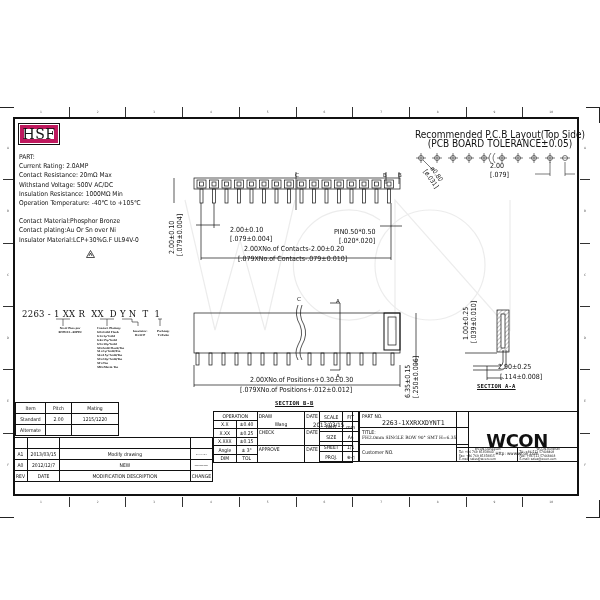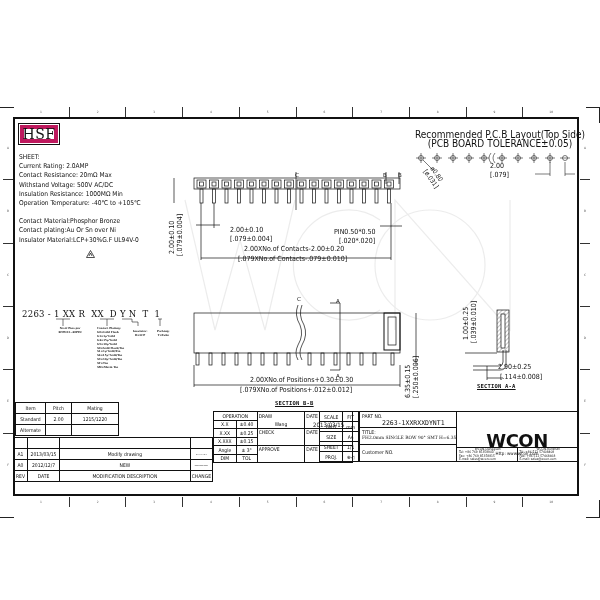--- a/index.html
+++ b/index.html
@@ -101,21 +101,21 @@
       <circle cx="250" cy="75" r="55"></circle>
       <path d="M215 140 L215 10 L330 140 L330 10"></path>
     </g>
   </svg>
 
   <div class="hsf">
     <div class="hsf-inner">HSF</div>
   </div>
 
   <div class="notes">
-    <div>SHEET:</div>
+    <div>PART:</div>
     <div>Current Rating: 2.0AMP</div>
     <div>Contact Resistance: 20mΩ Max</div>
     <div>Withstand Voltage: 500V AC/DC</div>
     <div>Insulation Resistance: 1000MΩ Min</div>
     <div>Operation Temperature: -40℃ to +105℃</div>
     <div class="gap"></div>
     <div>Contact Material:Phosphor Bronze</div>
     <div>Contact plating:Au Or Sn over Ni</div>
     <div>Insulator Material:LCP+30%G.F UL94V-0</div>
   </div>
@@ -453,21 +453,21 @@
           <td>SHEET</td>
           <td>1/1</td>
         </tr>
     <tr style="height:10px;">
           <td>PROJ.</td>
           <td>⊕◁</td>
         </tr>
   </tbody>
     </table>
 
-  <div class="abs" style="left:359px;top:411px;width:98px;height:51px;border:1px solid #111;font-family:'DejaVu Sans Condensed','DejaVu Sans',sans-serif;">
+  <div class="abs" style="left:359px;top:411px;width:110px;height:51px;border:1px solid #111;font-family:'DejaVu Sans Condensed','DejaVu Sans',sans-serif;">
     <div style="height:16px;border-bottom:1px solid #111;position:relative;">
       <div style="position:absolute;left:2px;top:1px;font-size:5px;">PART NO.</div>
       <div style="position:absolute;left:22px;top:7px;font-size:6.5px;font-family:'DejaVu Sans Mono',monospace;">2263-1XXRXXDYNT1</div>
     </div>
     <div style="height:17px;border-bottom:1px solid #111;position:relative;">
       <div style="position:absolute;left:2px;top:1px;font-size:5px;">TITLE:</div>
       <div style="position:absolute;left:2px;top:7px;font-size:4.4px;font-family:'DejaVu Serif',serif;white-space:nowrap;">FH2.0mm SINGLE ROW 90° SMT H=6.35</div>
     </div>
     <div style="height:16px;position:relative;">
       <div style="position:absolute;left:2px;top:4px;font-size:5px;">Customer NO.</div>

